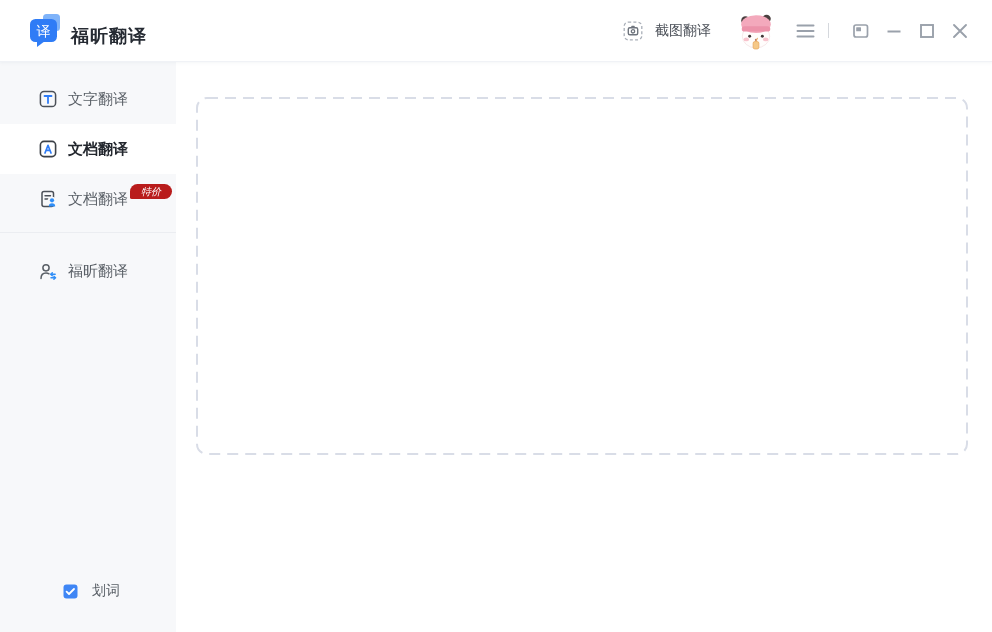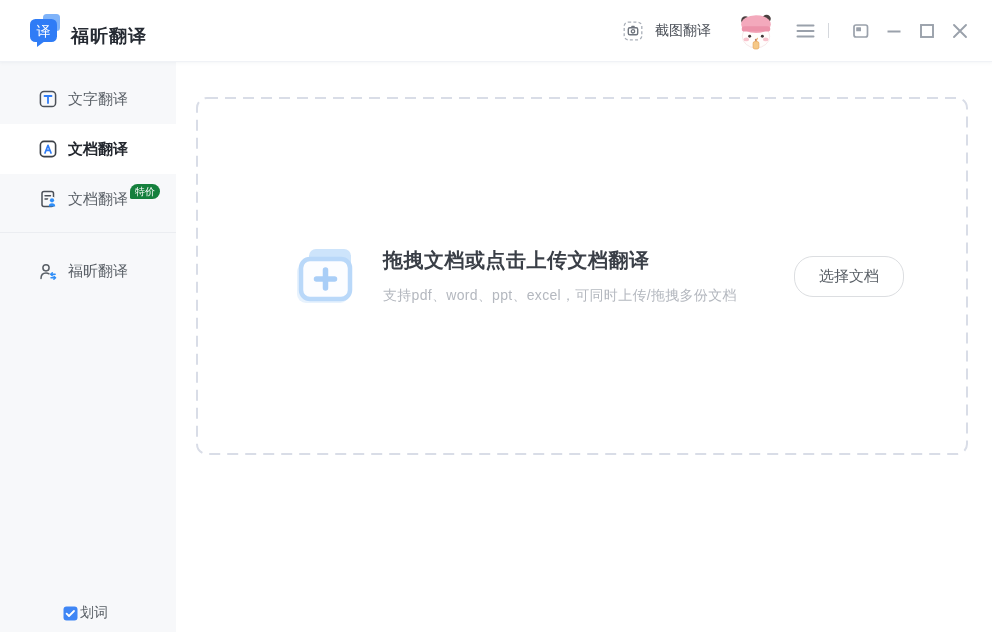--- a/index.html
+++ b/index.html
@@ -25,25 +25,25 @@
   
   .body { flex:1; display:flex; min-height:0; }
 
   
   .sidebar { width:176px; flex:0 0 176px; background:#f7f8fa; padding-top:12px; position:relative; }
   .side-item { height:50px; display:flex; align-items:center; padding-left:38px;
                font-size:15px; color:#595f66; cursor:pointer; position:relative; }
   .side-item svg { margin-right:10px; flex:0 0 auto; }
   .side-item.selected { background:#fff; color:#23272e; font-weight:700; }
   .side-divider { height:1px; background:#ebedf1; margin:8px 0 13px 0; }
-  .badge { display:inline-block; margin-left:2px; background:#15803d; color:#fff;
-           font-size:10px; line-height:1; padding:3px 5px 2px;
-           border-radius:8px 8px 8px 2px; position:relative; top:-8px; font-weight:400; }
-  .word-select { position:absolute; left:63px; bottom:10px; display:flex; align-items:center;
-                 gap:2px; cursor:pointer; }
+  .badge { display:inline-block; margin-left:2px; background:#b91c1c; color:#fff;
+           font-size:10px; line-height:1; padding:3px 11px 2px;
+           border-radius:8px 8px 8px 2px; position:relative; top:-8px; font-weight:400;font-style:italic; }
+  .word-select { position:absolute; left:63px; bottom:32px; display:flex; align-items:center;
+                 gap:14px; cursor:pointer; }
   .word-select span { font-size:14px; color:#595f66; }
 
   
   .main { flex:1; background:#fff; position:relative; }
   .upload-box { position:absolute; left:20px; top:35px; width:772px; height:358px;
                 border-radius:10px; display:flex; align-items:center; cursor:pointer; }
   .dash-frame { position:absolute; left:0; top:0; pointer-events:none; }
   .upload-row { display:flex; align-items:center; width:100%; padding:0 64px 0 99px; gap:20px; }
   .upload-texts { flex:1; min-width:0; padding-left:6px; }
   .upload-title { font-size:20px; color:#3a3f47; font-weight:600; letter-spacing:0.5px; }
@@ -176,31 +176,16 @@
         <span>划词</span>
       </div>
     </aside>
 
     <main class="main">
       <div class="upload-box">
         <svg class="dash-frame" width="772" height="358">
           <rect x="1" y="1" width="770" height="356" rx="10" fill="none" stroke="#d9dde7" stroke-width="2" stroke-dasharray="11 7"></rect>
         </svg>
 
-        <div class="upload-row">
-          <svg width="62" height="58" viewBox="0 0 62 58">
-            <rect x="14" y="2" width="42" height="30" rx="7" fill="#cde4fb"></rect>
-            <rect x="2" y="16" width="52" height="40" rx="9" fill="#e7f2fd"></rect>
-            <rect x="6" y="12" width="49" height="40" rx="9" fill="#fcfdff" stroke="#b9d8f9" stroke-width="4.5"></rect>
-            <path d="M30.5 23 v18 M21.5 32 h18" stroke="#a9cef7" stroke-width="5.5" stroke-linecap="round"></path>
-          </svg>
-
-          <div class="upload-texts">
-            <div class="upload-title">拖拽文档或点击上传文档翻译</div>
-            <div class="upload-sub">支持pdf、word、ppt、excel，可同时上传/拖拽多份文档</div>
-          </div>
-
-          <button class="select-btn">选择文档</button>
-        </div>
       </div>
     </main>
   </div>
 </div>
 
 </body></html>

